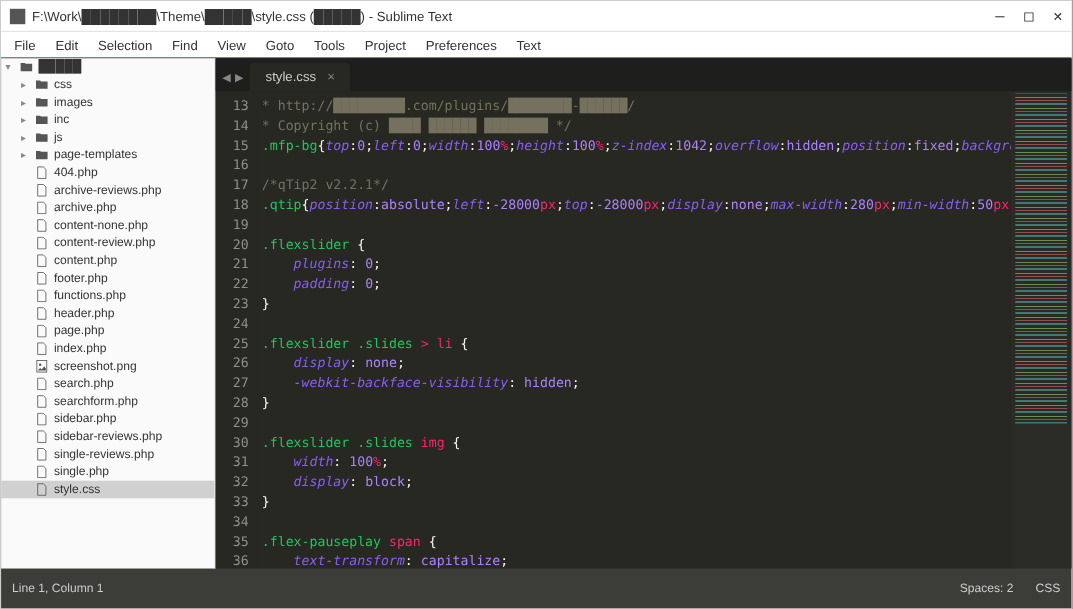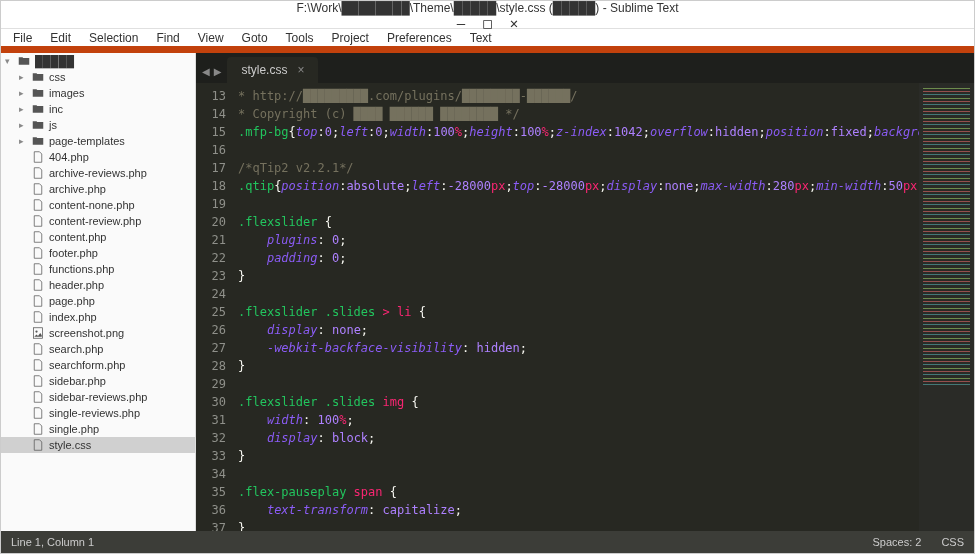--- a/index.html
+++ b/index.html
@@ -1,23 +1,23 @@
 <!DOCTYPE html>
 <html><head>
 <meta charset="utf-8">
 <style>
 * { margin: 0; padding: 0; box-sizing: border-box; }
 body { font-family: "Segoe UI", Arial, sans-serif; font-size: 12px; background: #fff; overflow: hidden; }
 .window { width: 975px; height: 554px; display: flex; flex-direction: column; border: 1px solid #ccc; }
-.titlebar { height: 28px; background: #fff; display: flex; align-items: center; padding: 0 8px; border-bottom: 1px solid #e0e0e0; flex-direction: column; }
+.titlebar { height: 28px; background: #fff; display: flex; align-items: center; padding: 0 8px; border-bottom: 1px solid #e0e0e0; }
 .titlebar .icon { width: 14px; height: 14px; background: #555; margin-right: 6px; }
 .titlebar .title { flex: 1; font-size: 12px; color: #333; }
 .titlebar .ctrls { display: flex; gap: 18px; align-items: center; }
 .titlebar .ctrls span { font-size: 14px; color: #333; cursor: pointer; font-family: monospace; }
-.menubar { height: 24px; background: #fff; display: flex; align-items: center; padding: 0 4px; gap: 2px; border-bottom: 7px solid #c2410c; }
+.menubar { height: 24px; background: #fff; display: flex; align-items: center; padding: 0 4px; gap: 2px; border-bottom: 1px solid #c2410c; }
 .menubar span { padding: 2px 8px; font-size: 12px; color: #333; cursor: pointer; }
 .body { flex: 1; display: flex; background: #272822; min-height: 0; }
 .sidebar { width: 195px; background: #fafafa; border-right: 1px solid #ddd; display: flex; flex-direction: column; font-size: 11px; color: #333; overflow: hidden; }
 .sidebar-head { padding: 4px 8px; font-size: 10px; color: #888; letter-spacing: 0.5px; }
 .sidebar-tree { flex: 1; overflow-y: auto; }
 .tree-item { display: flex; align-items: center; padding: 2px 4px; cursor: pointer; white-space: nowrap; }
 .tree-item.active { background: #d0d0d0; }
 .tree-item .arrow { width: 12px; font-size: 9px; color: #888; }
 .tree-item .ficon { width: 14px; height: 12px; margin-right: 4px; display: flex; align-items: center; justify-content: center; }
 .tree-item .ficon svg { width: 12px; height: 12px; }
@@ -34,21 +34,21 @@
 .code { flex: 1; background: #272822; color: #f8f8f2; padding: 4px 0 4px 4px; line-height: 18px; white-space: pre; overflow: hidden; }
 .minimap { width: 55px; background: #2a2b27; position: relative; }
 .minimap .noise { position: absolute; left: 4px; right: 4px; top: 2px; height: 300px; background: repeating-linear-gradient(0deg, #5aa 0 1px, transparent 1px 3px, #d66 3px 4px, transparent 4px 6px, #9c6 6px 7px, transparent 7px 10px); opacity: 0.6; }
 .c-sel { color: #22c55e; }
 .c-prop { color: #8b5cf6; font-style: italic; }
 .c-num { color: #ae81ff; }
 .c-unit { color: #f92672; }
 .c-punc { color: #f8f8f2; }
 .c-comm { color: #75715e; }
 .c-tag { color: #f92672; }
-.statusbar { height: 22px; background: #3c3d38; color: #ccc; display: flex; align-items: center; padding: 0 10px; font-size: 11px; gap: 20px; }
+.statusbar { height: 36px; background: #3c3d38; color: #ccc; display: flex; align-items: center; padding: 0 10px; font-size: 11px; gap: 20px; }
 .statusbar .fill { flex: 1; }
 </style>
 </head>
 <body>
 
 <div class="window">
   <div class="titlebar">
     <div class="icon"></div>
     <div class="title">F:\Work\████████\Theme\█████\style.css (█████) - Sublime Text</div>
     <div class="ctrls">

